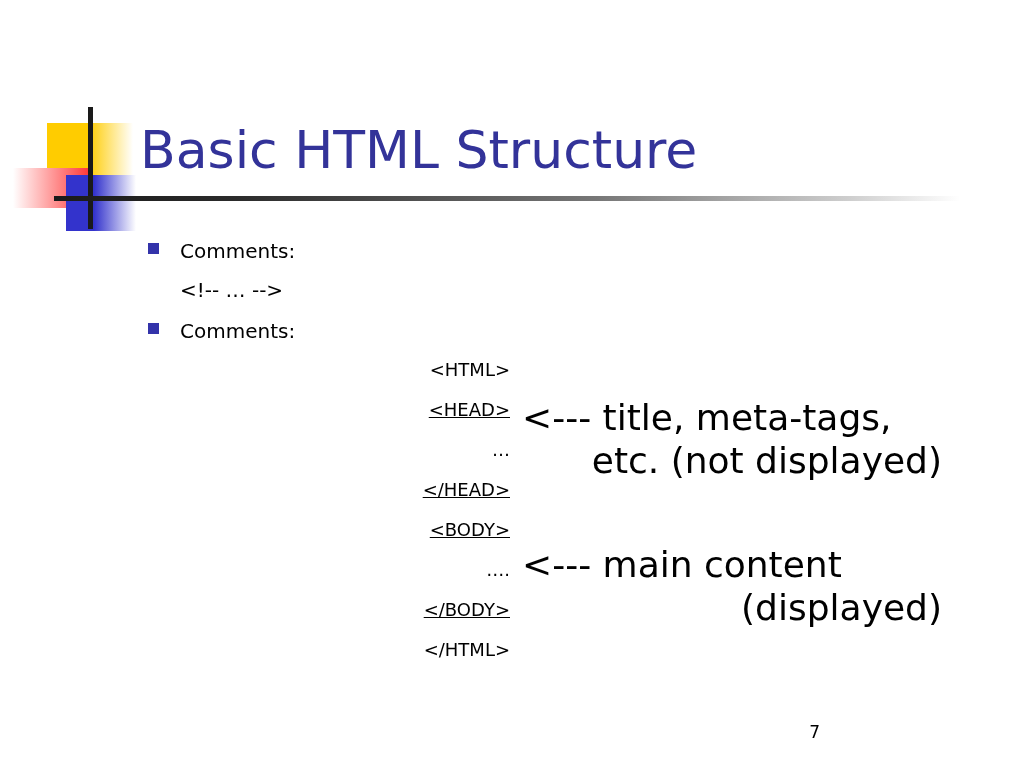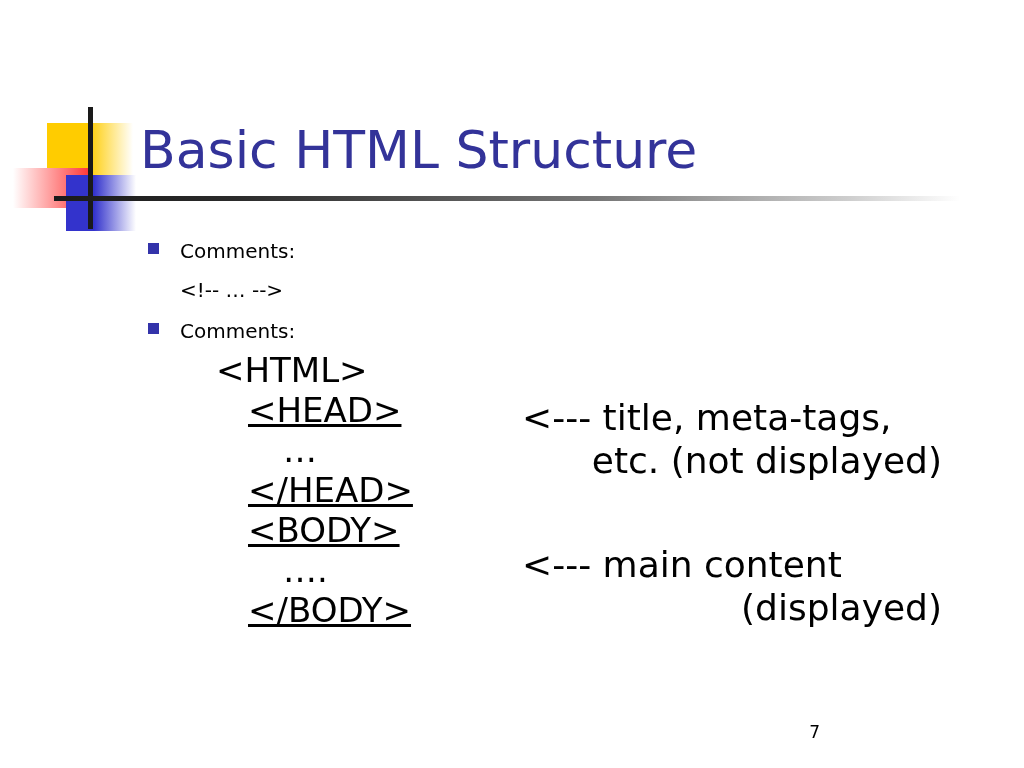--- a/index.html
+++ b/index.html
@@ -103,24 +103,25 @@
   }
 
   
   .code-block {
     position: absolute;
     left: 180px;
     top: 350px;
     width: 330px;
   }
   .code-line {
-    font-size: 34px;
+    font-size: 18px;
     line-height: 40px;
     color: #000000;
     white-space: pre;
+    text-align: right;
   }
   .code-line.i0 { padding-left: 36px; }
   .code-line.i1 { padding-left: 68px; text-decoration: underline; }
   .code-line.i2 { padding-left: 103px; }
 
   
   .annotation {
     position: absolute;
     font-size: 36px;
     line-height: 43px;
@@ -171,20 +172,21 @@
   </div>
 
   <div class="code-block">
     <div class="code-line i0">&lt;HTML&gt;</div>
     <div class="code-line i1">&lt;HEAD&gt;</div>
     <div class="code-line i2">…</div>
     <div class="code-line i1">&lt;/HEAD&gt;</div>
     <div class="code-line i1">&lt;BODY&gt;</div>
     <div class="code-line i2">….</div>
     <div class="code-line i1">&lt;/BODY&gt;</div>
+    <div class="code-line i0">&lt;/HTML&gt;</div>
   </div>
 
   <div class="annotation ann-1">
     <div>&lt;--- title, meta-tags,</div>
     <div class="ann-line-2">etc. (not displayed)</div>
   </div>
 
   <div class="annotation ann-2">
     <div>&lt;--- main content</div>
     <div class="ann-line-2">(displayed)</div>

